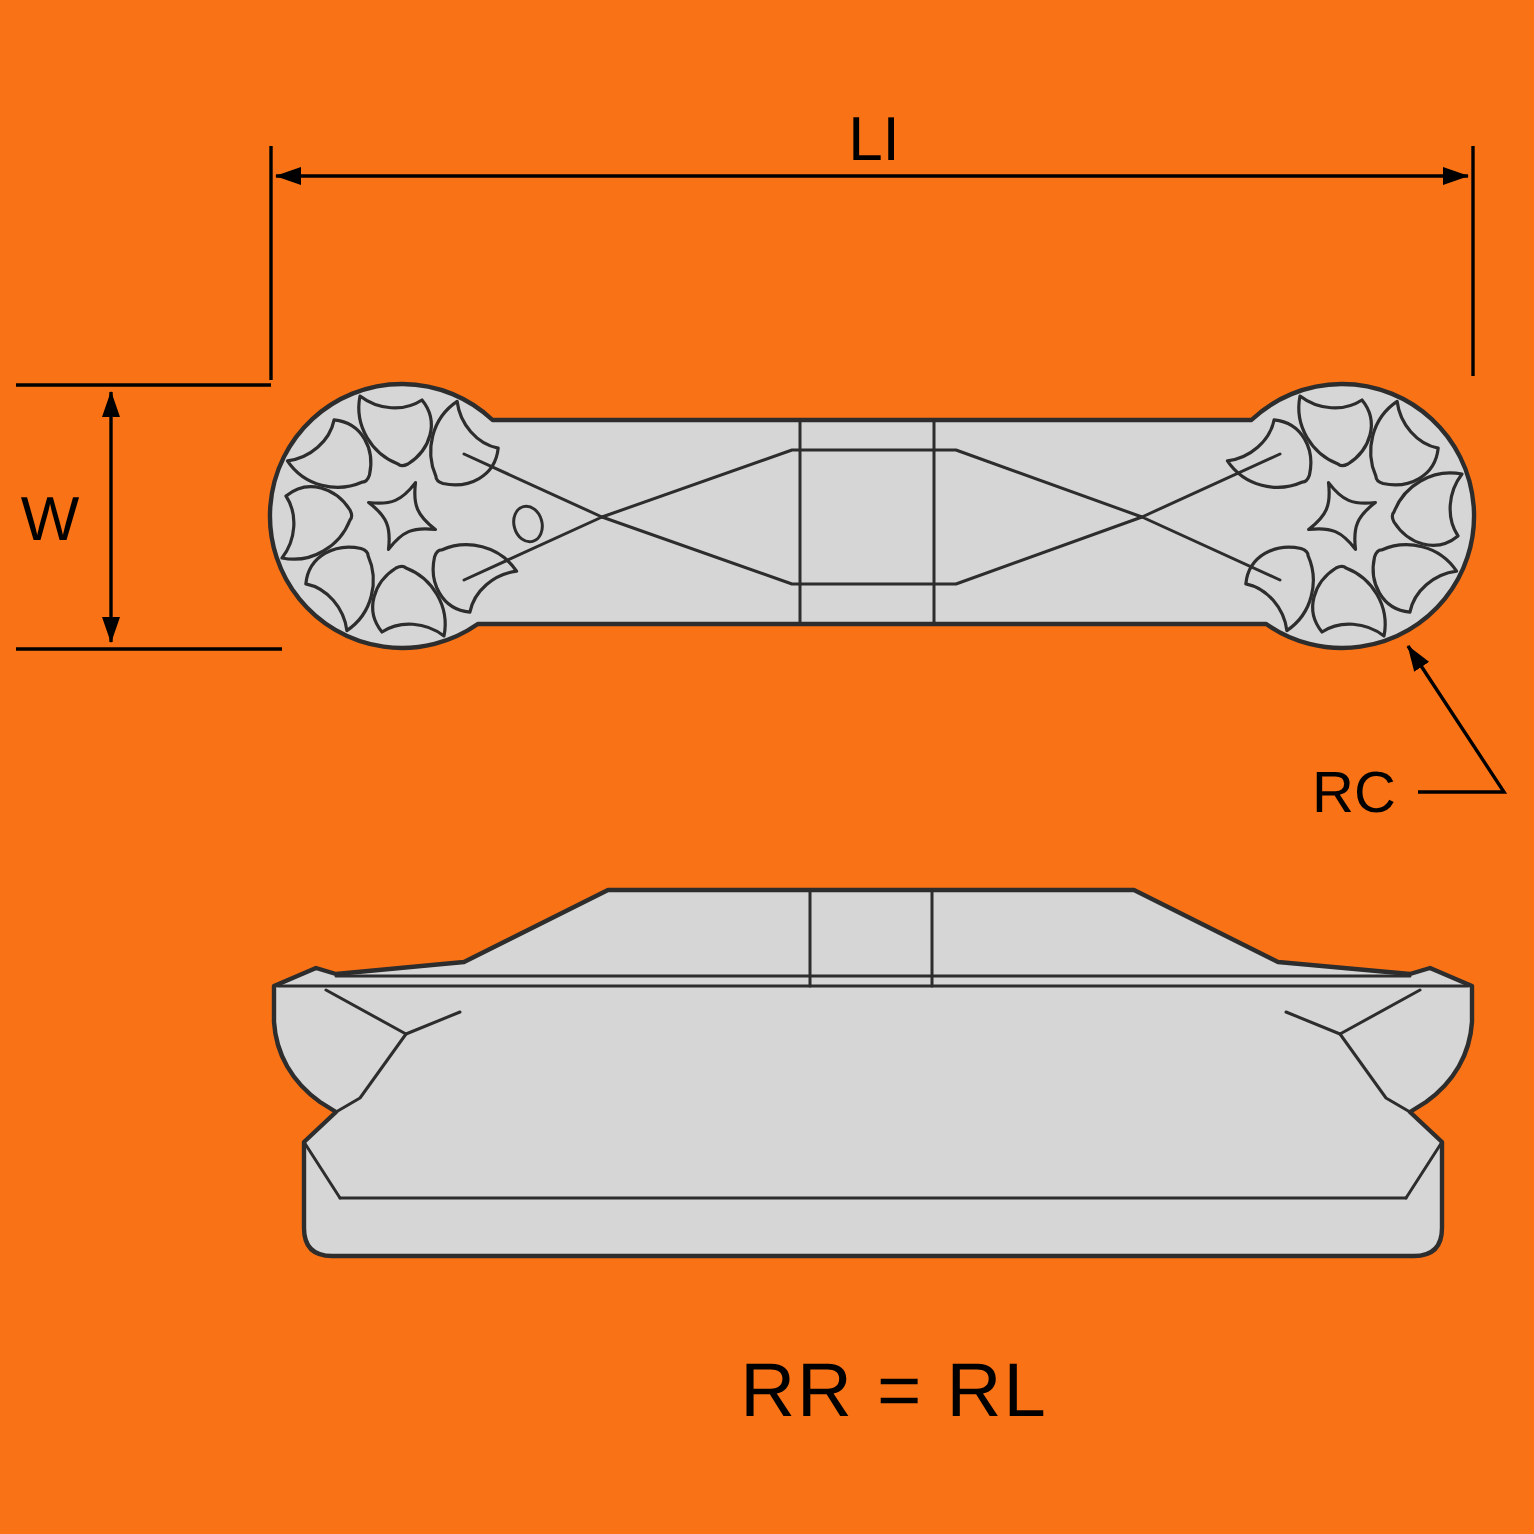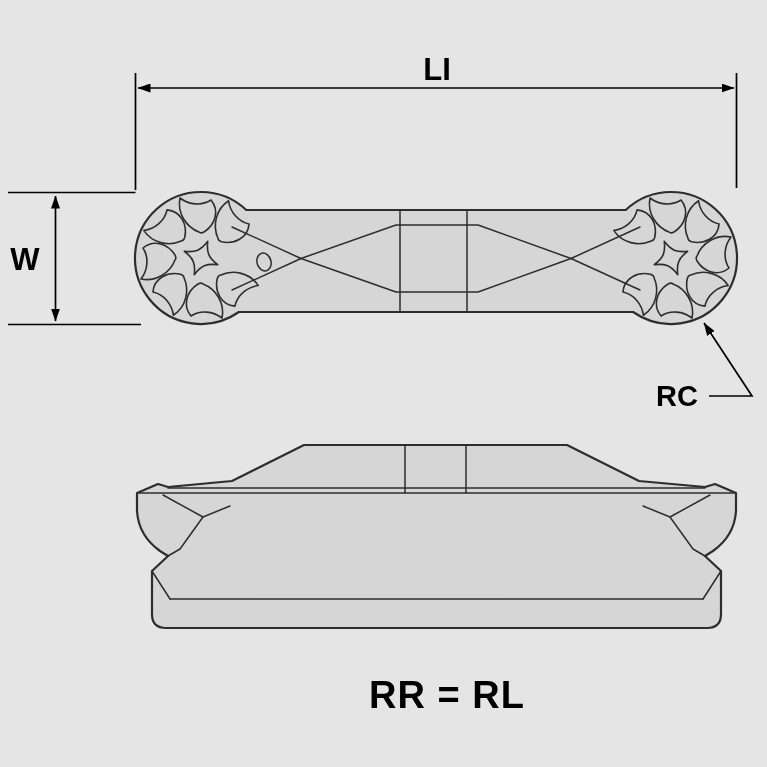--- a/index.html
+++ b/index.html
@@ -1,17 +1,17 @@
 <!DOCTYPE html>
 <html><head>
 <meta charset="utf-8">
 <style>
   html,body{margin:0;padding:0;background:#ffffff;}
-  .canvas{position:relative;width:767px;height:767px;background:#e5e5e5;overflow:hidden;
-          font-family:"Liberation Sans",sans-serif;font-weight:bold;}
+  .canvas{position:relative;width:767px;height:767px;background:#f97316;overflow:hidden;
+          font-family:"Liberation Sans",sans-serif;}
   svg{display:block;}
   .part{fill:#d6d6d6;stroke:#2d2d2d;stroke-width:2.2;stroke-linejoin:round;}
   .detail{fill:#d6d6d6;stroke:#2d2d2d;stroke-width:1.6;stroke-linejoin:round;}
   .inner{fill:none;stroke:#2d2d2d;stroke-width:1.5;stroke-linejoin:round;stroke-linecap:round;}
   .dim{fill:none;stroke:#000000;stroke-width:1.7;}
   .dimtext{fill:#000000;font-family:"Liberation Sans",sans-serif;font-size:31px;}
   .rctext{fill:#000000;font-family:"Liberation Sans",sans-serif;font-size:29px;}
   .notetext{fill:#000000;font-family:"Liberation Sans",sans-serif;font-size:38px;letter-spacing:1px;}
 </style>
 </head>

